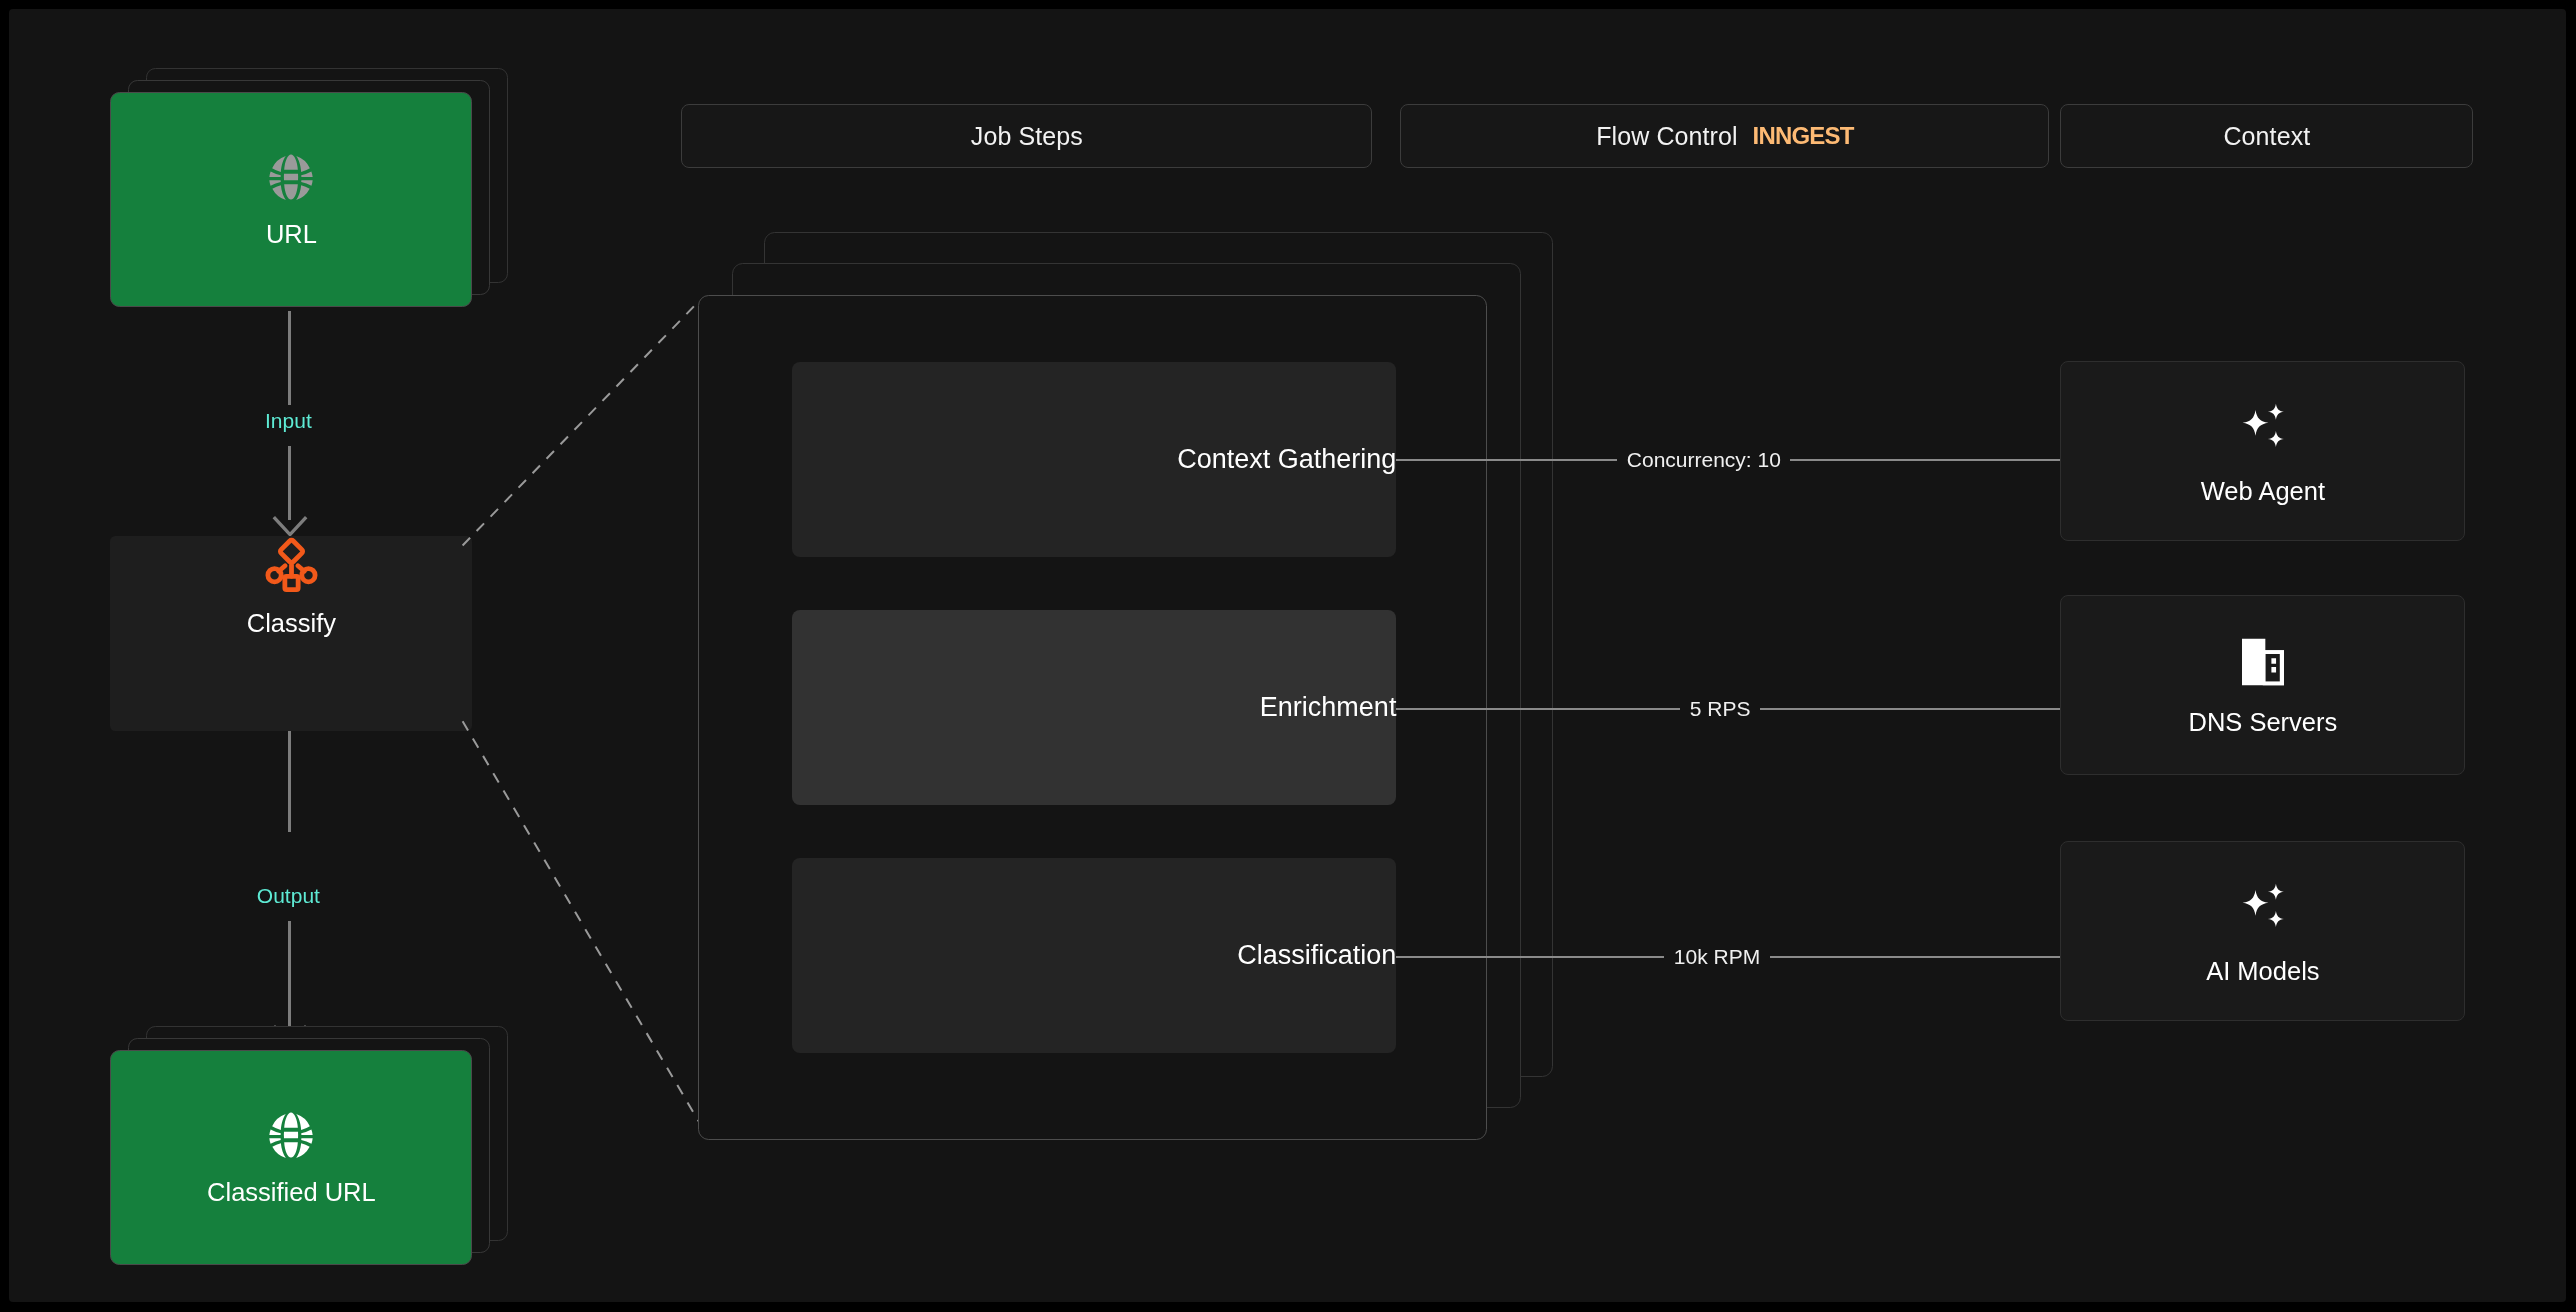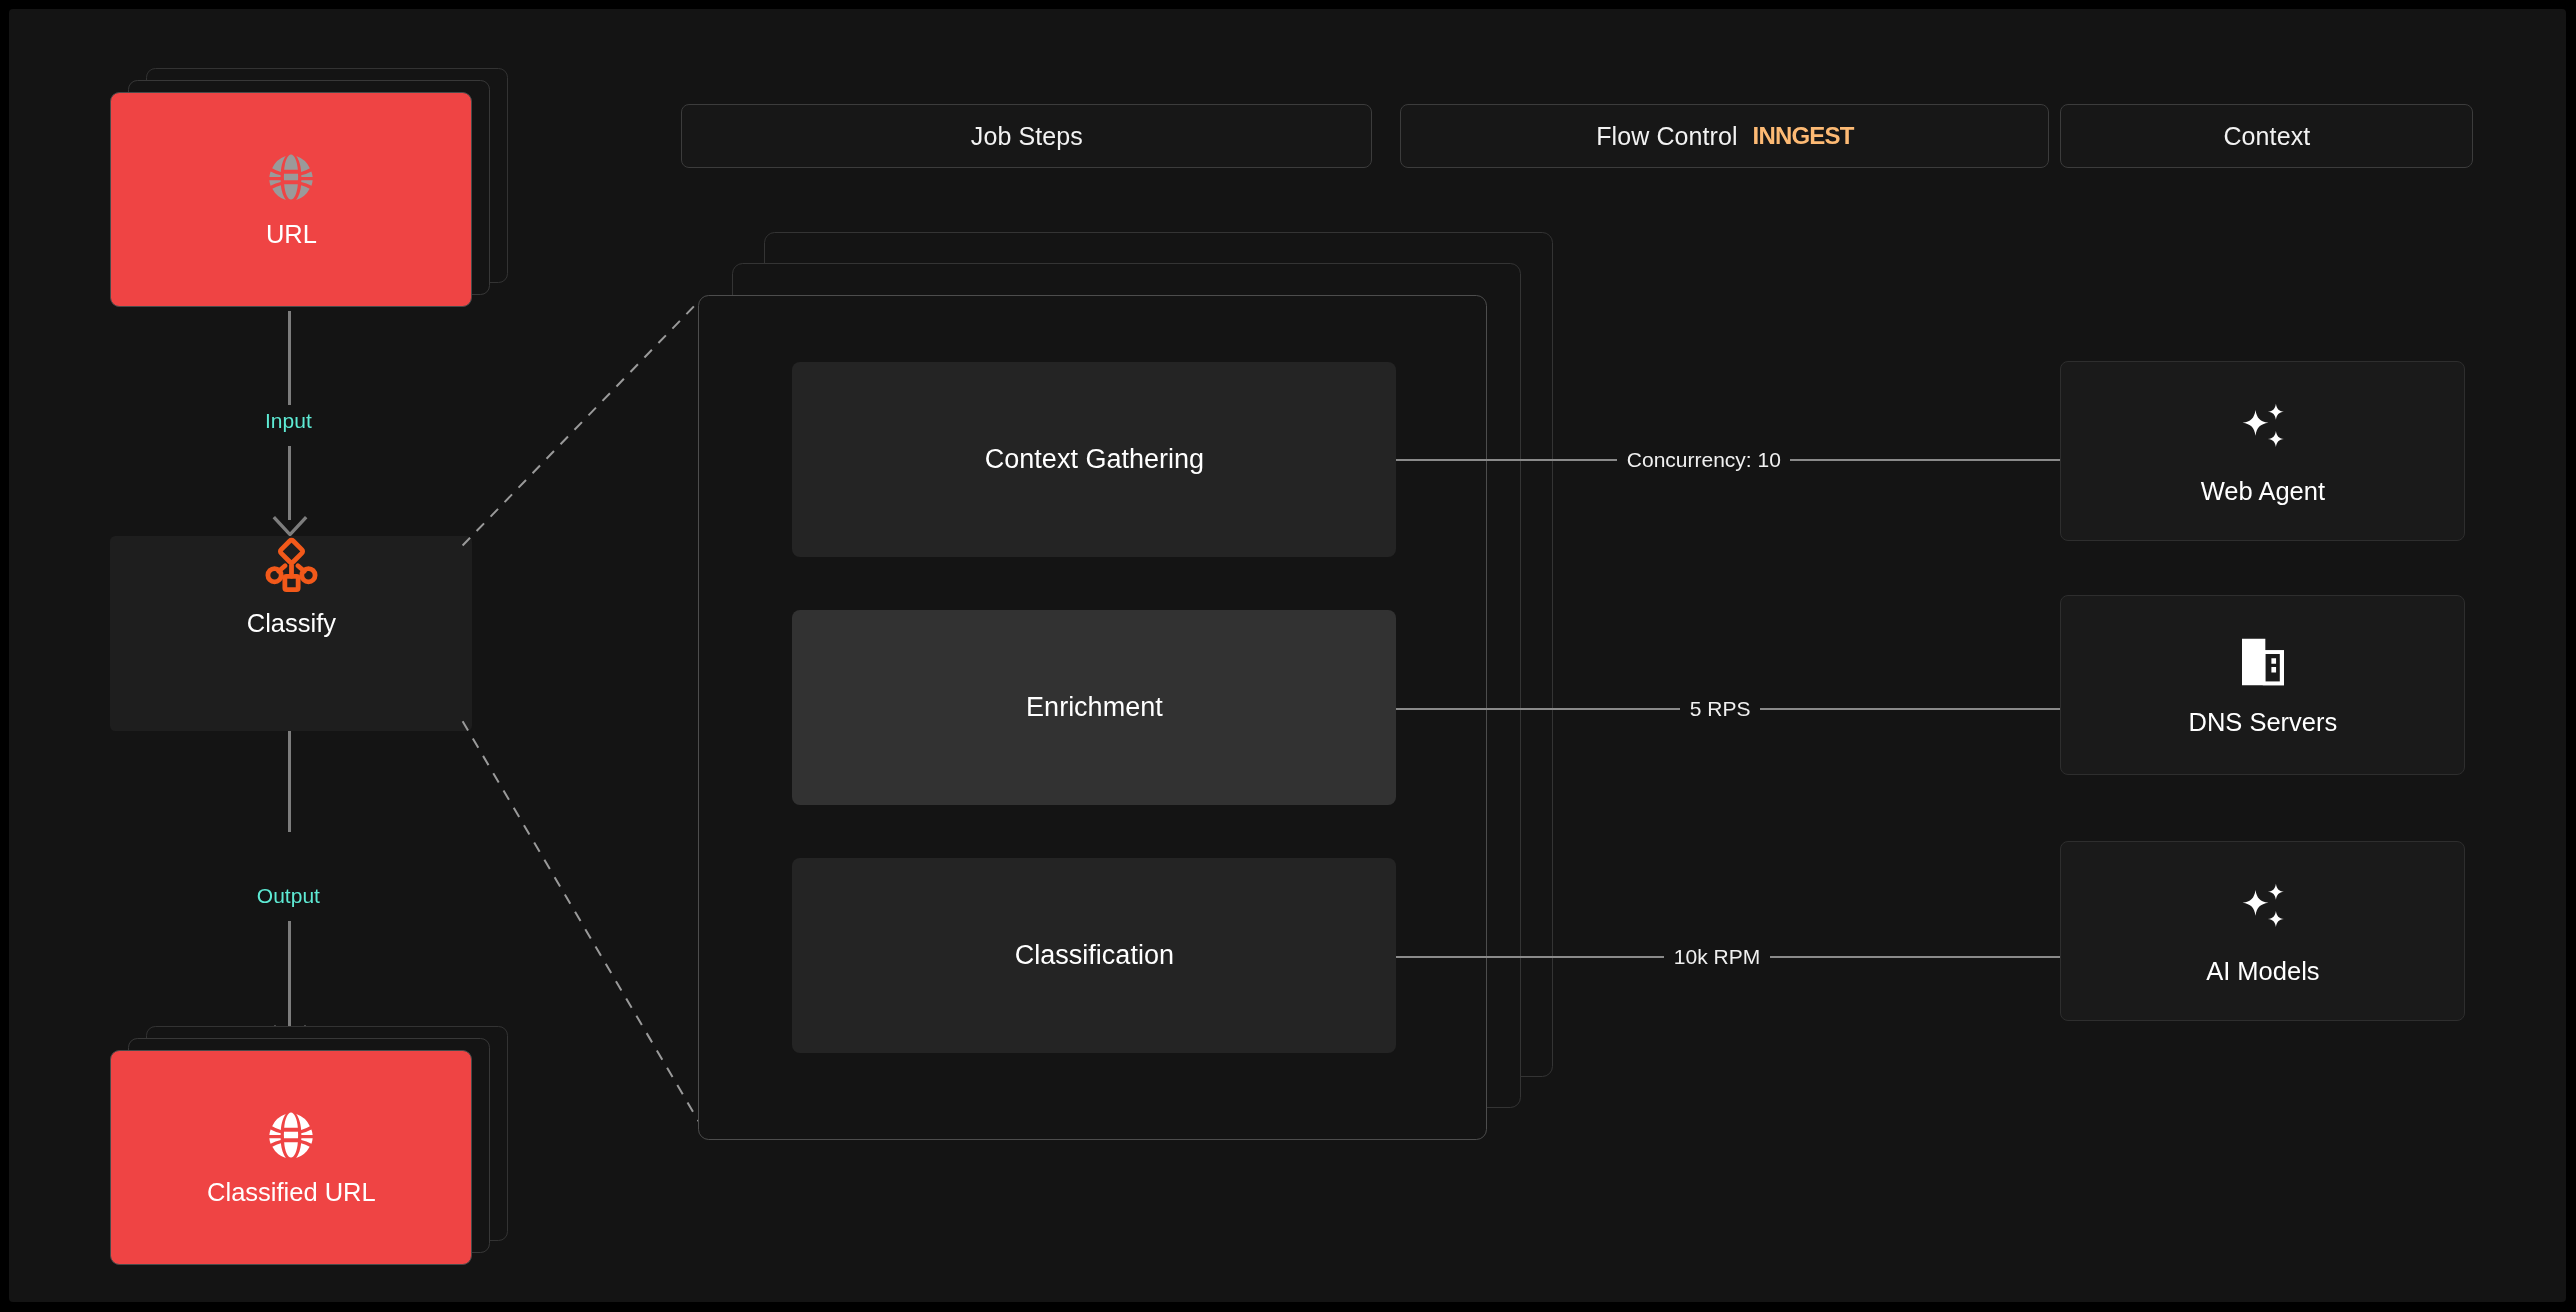--- a/index.html
+++ b/index.html
@@ -44,21 +44,21 @@
     color: #fdba74;
   }
 
   
   .stack-wrap { position: absolute; }
   .stack-wrap .s3 { position:absolute; left:36px;  top:0px;  width:362px; height:215px;
                     background:#141414; border:1.3px solid #333; border-radius:9.4px; }
   .stack-wrap .s2 { position:absolute; left:18px;  top:12px; width:362px; height:215px;
                     background:#141414; border:1.3px solid #383838; border-radius:9.4px; }
   .stack-wrap .s1 { position:absolute; left:0px;   top:24px; width:362px; height:215px;
-                    background:#ef4444; border:1.3px solid #4a4a4a; border-radius:9.4px;
+                    background:#15803d; border:1.3px solid #4a4a4a; border-radius:9.4px;
                     display:flex; flex-direction:column; align-items:center; justify-content:center; gap:17.4px; }
 
   .node-label { color:#ffffff; font-size:25.5px; }
 
   .solid-node {
     position: absolute;
     background: #1e1e1e;
     border-radius: 5.4px;
     display: flex;
     flex-direction: column;
@@ -73,21 +73,21 @@
     text-align:center; white-space:nowrap;
   }
 
   
   .panel-ghost { position:absolute; background:#141414; border:1.3px solid #343434; border-radius:10.7px; }
   .panel-main  { position:absolute; background:#141414; border:1.3px solid #4d4d4d; border-radius:10.7px; }
 
   .step-card {
     position:absolute;
     border-radius:8px;
-    display:flex; align-items:center; justify-content:center;
+    display:flex; align-items:center; justify-content:flex-end;
     color:#ffffff; font-size:27px;
   }
   .step-card.normal      { background:#242424; }
   .step-card.highlighted { background:#323232; }
 
   
   .ctx-card {
     position:absolute;
     width:405px; height:180px;
     background:#1a1a1a;

